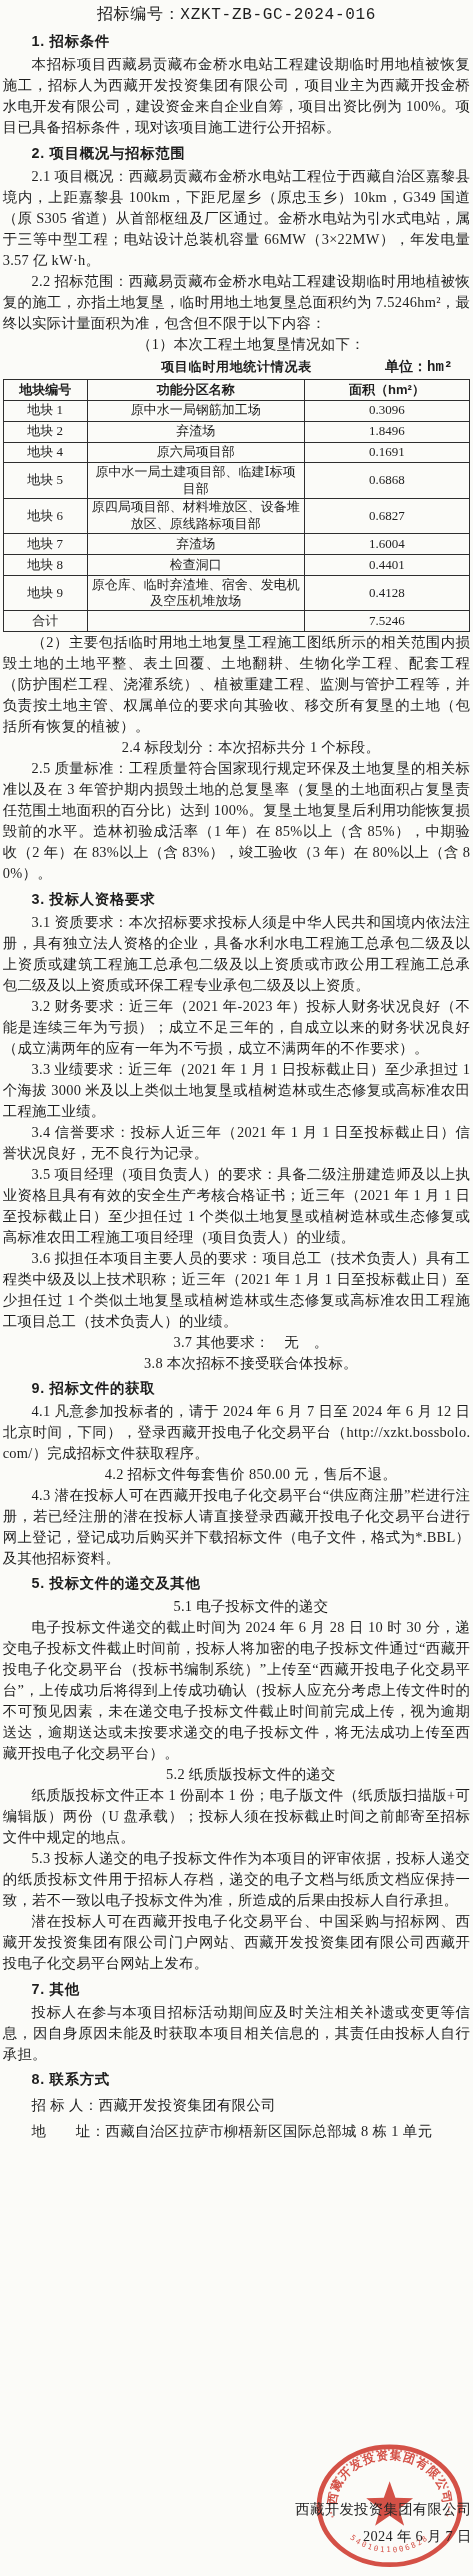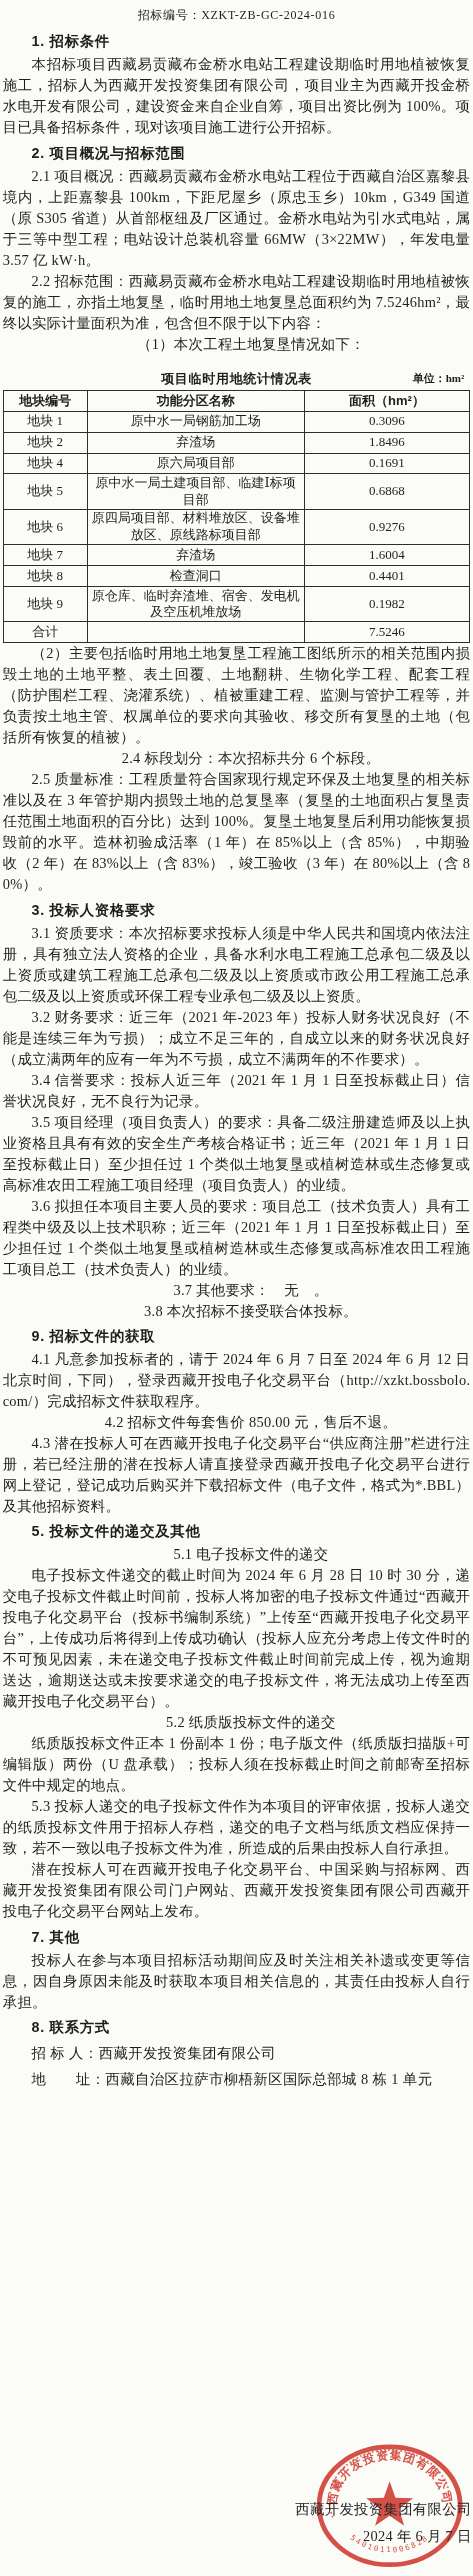--- a/index.html
+++ b/index.html
@@ -3,38 +3,38 @@
 <meta charset="utf-8">
 <style>
   html,body{margin:0;padding:0;}
   body{
     width:473px;height:2576px;position:relative;overflow:hidden;
     background:#fbfbf8;color:#1e1e1e;
     font-family:"Liberation Serif","DejaVu Serif",serif;
   }
   .page{position:absolute;inset:0;padding:4.1px 2.7px;box-sizing:border-box;}
   .ref{
-    text-align:center;font-size:12px;line-height:23px;letter-spacing:0.7px;
-    font-family:Liberation Serif, serif;
+    text-align:center;font-size:16px;line-height:23px;letter-spacing:0.7px;
+    font-family:Liberation Mono, monospace;
   }
   h2.sec{
     font-size:14.4px;line-height:26px;margin:1.4px 0 0 0;font-weight:bold;
     text-indent:2em;letter-spacing:0.7px;
     font-family:"Liberation Sans","DejaVu Sans",sans-serif;
   }
   p.body{
     font-size:14.4px;line-height:21px;margin:0;text-align:justify;
     text-indent:2em;letter-spacing:0.3px;word-break:break-all;
   }
   p.plain{text-align:center;}
   
-  .tbl-cap{position:relative;height:23px;line-height:23px;margin-top:12px;
-    font-family:Liberation Serif, serif;}
+  .tbl-cap{position:relative;height:23px;line-height:23px;margin-top:1px;
+    font-family:Liberation Mono, monospace;}
   .tbl-title{display:block;text-align:center;font-size:13px;font-weight:bold;letter-spacing:0.7px;}
-  .tbl-unit{position:absolute;right:6px;top:0;font-size:11px;font-weight:bold;}
+  .tbl-unit{position:absolute;right:18px;top:0;font-size:14px;font-weight:bold;}
   table.land{width:100%;border-collapse:collapse;table-layout:fixed;}
   table.land th,table.land td{
     border:1px solid #2e2e2e;text-align:center;vertical-align:middle;
     font-size:13px;line-height:16.5px;padding:0.7px 2.1px;height:18.5px;word-break:break-all;
   }
   table.land th{font-family:"Liberation Sans","DejaVu Sans",sans-serif;font-weight:bold;}
   col.c1{width:18%;}col.c2{width:46.5%;}col.c3{width:35.5%;}
   
   p.contact{font-size:14.4px;line-height:26px;margin:0;text-indent:2em;letter-spacing:0.4px;}
   
@@ -92,52 +92,53 @@
       <td>0.1691</td>
     </tr>
     <tr>
       <td>地块 5</td>
       <td>原中水一局土建项目部、临建Ⅰ标项目部</td>
       <td>0.6868</td>
     </tr>
     <tr>
       <td>地块 6</td>
       <td>原四局项目部、材料堆放区、设备堆放区、原线路标项目部</td>
-      <td>0.9276</td>
+      <td>0.6827</td>
     </tr>
     <tr>
       <td>地块 7</td>
       <td>弃渣场</td>
       <td>1.6004</td>
     </tr>
     <tr>
       <td>地块 8</td>
       <td>检查洞口</td>
       <td>0.4401</td>
     </tr>
     <tr>
       <td>地块 9</td>
       <td>原仓库、临时弃渣堆、宿舍、发电机及空压机堆放场</td>
-      <td>0.1982</td>
+      <td>0.4128</td>
     </tr>
     <tr>
       <td>合计</td>
       <td></td>
       <td>7.5246</td>
     </tr>
   </tbody>
     </table>
 
   <p class="body">（2）主要包括临时用地土地复垦工程施工图纸所示的相关范围内损毁土地的土地平整、表土回覆、土地翻耕、生物化学工程、配套工程（防护围栏工程、浇灌系统）、植被重建工程、监测与管护工程等，并负责按土地主管、权属单位的要求向其验收、移交所有复垦的土地（包括所有恢复的植被）。</p>
-  <p class="body plain">2.4 标段划分：本次招标共分 6 个标段。</p>
+  <p class="body plain">2.4 标段划分：本次招标共分 1 个标段。</p>
   <p class="body">2.5 质量标准：工程质量符合国家现行规定环保及土地复垦的相关标准以及在 3 年管护期内损毁土地的总复垦率（复垦的土地面积占复垦责任范围土地面积的百分比）达到 100%。复垦土地复垦后利用功能恢复损毁前的水平。造林初验成活率（1 年）在 85%以上（含 85%），中期验收（2 年）在 83%以上（含 83%），竣工验收（3 年）在 80%以上（含 80%）。</p>
 
   <h2 class="sec">3. 投标人资格要求</h2>
   <p class="body">3.1 资质要求：本次招标要求投标人须是中华人民共和国境内依法注册，具有独立法人资格的企业，具备水利水电工程施工总承包二级及以上资质或建筑工程施工总承包二级及以上资质或市政公用工程施工总承包二级及以上资质或环保工程专业承包二级及以上资质。</p>
   <p class="body">3.2 财务要求：近三年（2021 年-2023 年）投标人财务状况良好（不能是连续三年为亏损）；成立不足三年的，自成立以来的财务状况良好（成立满两年的应有一年为不亏损，成立不满两年的不作要求）。</p>
+  <p class="body">3.3 业绩要求：近三年（2021 年 1 月 1 日投标截止日）至少承担过 1 个海拔 3000 米及以上类似土地复垦或植树造林或生态修复或高标准农田工程施工业绩。</p>
   <p class="body">3.4 信誉要求：投标人近三年（2021 年 1 月 1 日至投标截止日）信誉状况良好，无不良行为记录。</p>
   <p class="body">3.5 项目经理（项目负责人）的要求：具备二级注册建造师及以上执业资格且具有有效的安全生产考核合格证书；近三年（2021 年 1 月 1 日至投标截止日）至少担任过 1 个类似土地复垦或植树造林或生态修复或高标准农田工程施工项目经理（项目负责人）的业绩。</p>
   <p class="body">3.6 拟担任本项目主要人员的要求：项目总工（技术负责人）具有工程类中级及以上技术职称；近三年（2021 年 1 月 1 日至投标截止日）至少担任过 1 个类似土地复垦或植树造林或生态修复或高标准农田工程施工项目总工（技术负责人）的业绩。</p>
   <p class="body plain">3.7 其他要求：　无　。</p>
   <p class="body plain">3.8 本次招标不接受联合体投标。</p>
 
   <h2 class="sec">9. 招标文件的获取</h2>
   <p class="body">4.1 凡意参加投标者的，请于 2024 年 6 月 7 日至 2024 年 6 月 12 日北京时间，下同），登录西藏开投电子化交易平台（http://xzkt.bossbolo.com/）完成招标文件获取程序。</p>
   <p class="body plain">4.2 招标文件每套售价 850.00 元，售后不退。</p>
   <p class="body">4.3 潜在投标人可在西藏开投电子化交易平台“供应商注册”栏进行注册，若已经注册的潜在投标人请直接登录西藏开投电子化交易平台进行网上登记，登记成功后购买并下载招标文件（电子文件，格式为*.BBL）及其他招标资料。</p>

